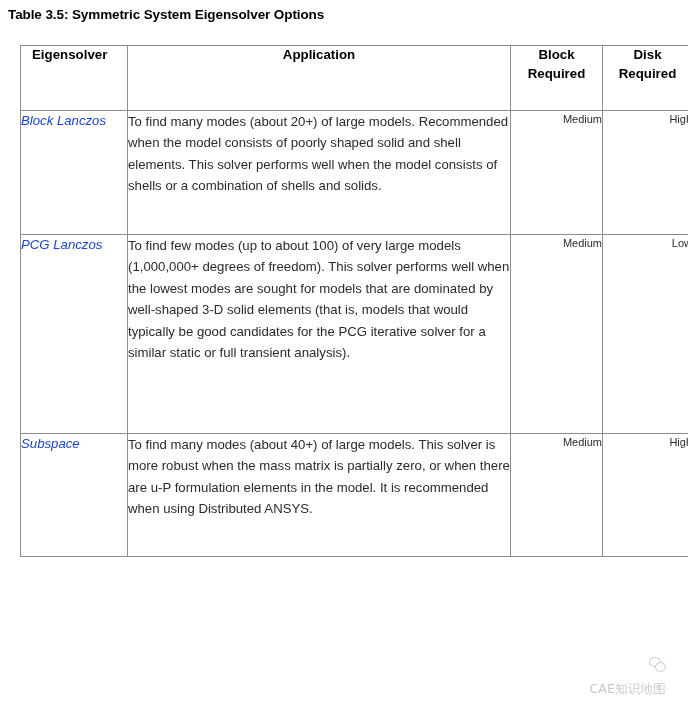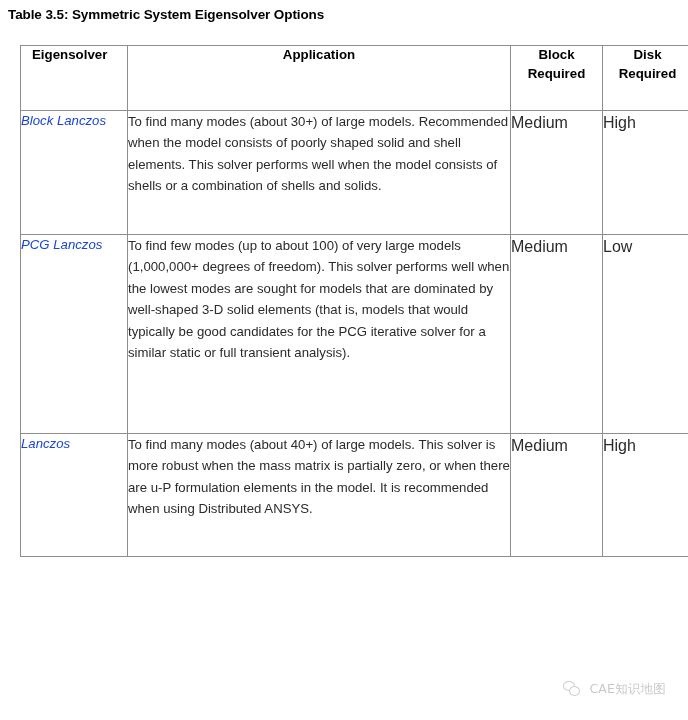--- a/index.html
+++ b/index.html
@@ -92,42 +92,43 @@
     padding: 11px 14px 14px 13px;
     font-size: 13.2px;
     line-height: 1.62;
     color: #2b2b2b;
     text-align: left;
   }
 
   td.cell-mem,
   td.cell-disk {
     padding: 11px 6px 14px 6px;
-    font-size: 16px;
+    font-size: 11px;
     line-height: 1.52;
     color: #2b2b2b;
-    text-align: left;
+    text-align: right;
   }
 
   
   tr.row-0 td { height: 123px; }
   tr.row-1 td { height: 198px; }
   tr.row-2 td { height: 99px; }
   tr.row-3 td { height: 122px; }
 
   
   .watermark {
     position: absolute;
     right: 22px;
     bottom: 22px;
     display: flex;
-    align-items: flex-start;
+    align-items: flex-end;
     gap: 9px;
     opacity: 0.30;
     pointer-events: none;
+    flex-direction: column;
   }
   .watermark .wm-text {
     font-size: 12.5px;
     color: #4a4a4a;
     letter-spacing: 0.2px;
     white-space: nowrap;
     font-family: "DejaVu Sans", "Liberation Sans", sans-serif;
   }
   .watermark .wm-icon {
     width: 17px;
@@ -178,35 +179,35 @@
           <span>Disk</span><br>
           <span>Required</span>
         </th>
       </tr>
     </thead>
     <tbody>
       <tr class="row-0">
         <td class="cell-solver">
           <a class="solver-link" href="#">Block Lanczos</a>
         </td>
-        <td class="cell-app">To find many modes (about 30+) of large models. Recommended when the model consists of poorly shaped solid and shell elements. This solver performs well when the model consists of shells or a combination of shells and solids.</td>
+        <td class="cell-app">To find many modes (about 20+) of large models. Recommended when the model consists of poorly shaped solid and shell elements. This solver performs well when the model consists of shells or a combination of shells and solids.</td>
         <td class="cell-mem">Medium</td>
         <td class="cell-disk">High</td>
       </tr>
       <tr class="row-1">
         <td class="cell-solver">
           <a class="solver-link" href="#">PCG Lanczos</a>
         </td>
         <td class="cell-app">To find few modes (up to about 100) of very large models (1,000,000+ degrees of freedom). This solver performs well when the lowest modes are sought for models that are dominated by well-shaped 3-D solid elements (that is, models that would typically be good candidates for the PCG iterative solver for a similar static or full transient analysis).</td>
         <td class="cell-mem">Medium</td>
         <td class="cell-disk">Low</td>
       </tr>
       <tr class="row-3">
         <td class="cell-solver">
-          <a class="solver-link" href="#">Lanczos</a>
+          <a class="solver-link" href="#">Subspace</a>
         </td>
         <td class="cell-app">To find many modes (about 40+) of large models. This solver is more robust when the mass matrix is partially zero, or when there are u-P formulation elements in the model. It is recommended when using Distributed ANSYS.</td>
         <td class="cell-mem">Medium</td>
         <td class="cell-disk">High</td>
       </tr>
     </tbody>
   </table>
 
   <div class="watermark">
     <span class="wm-icon">

